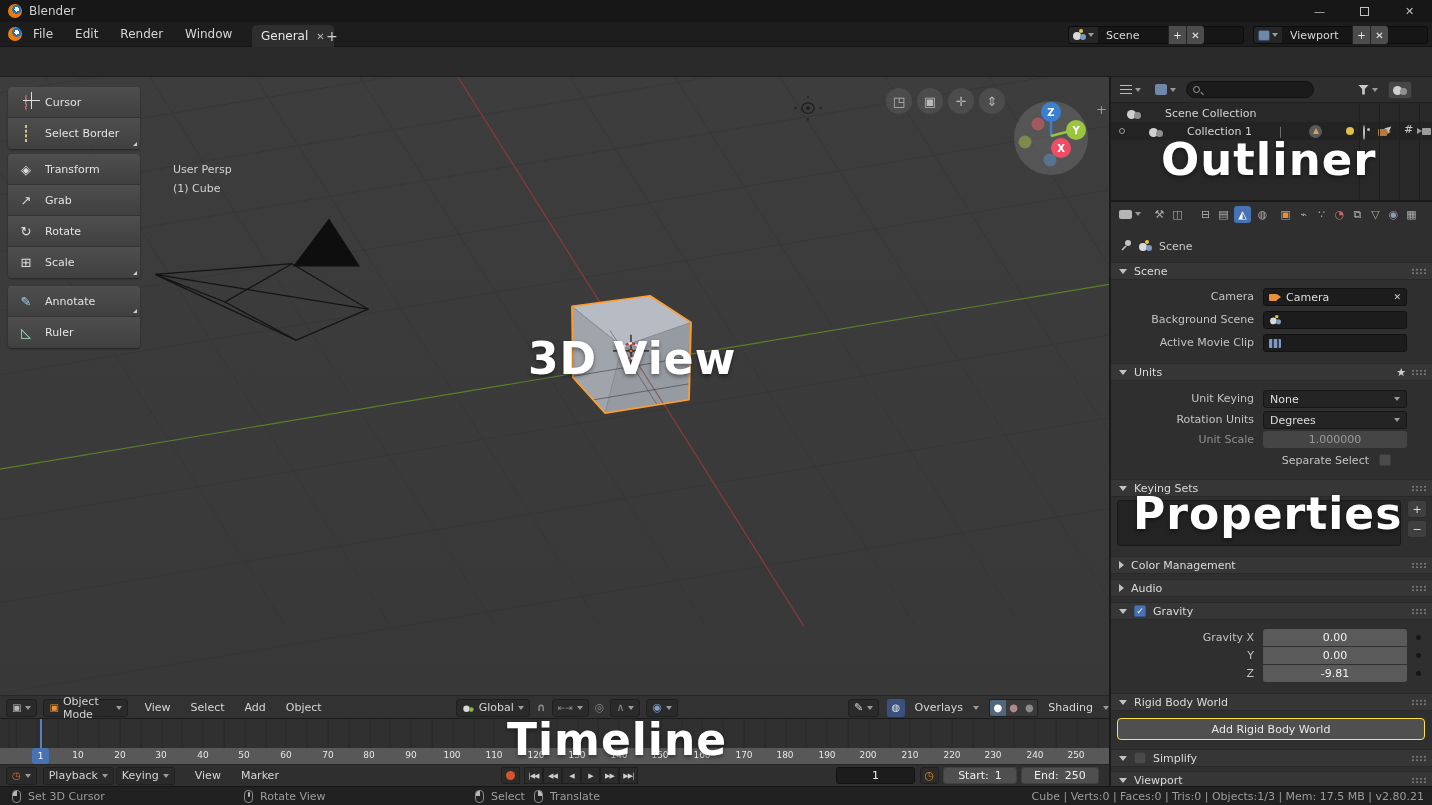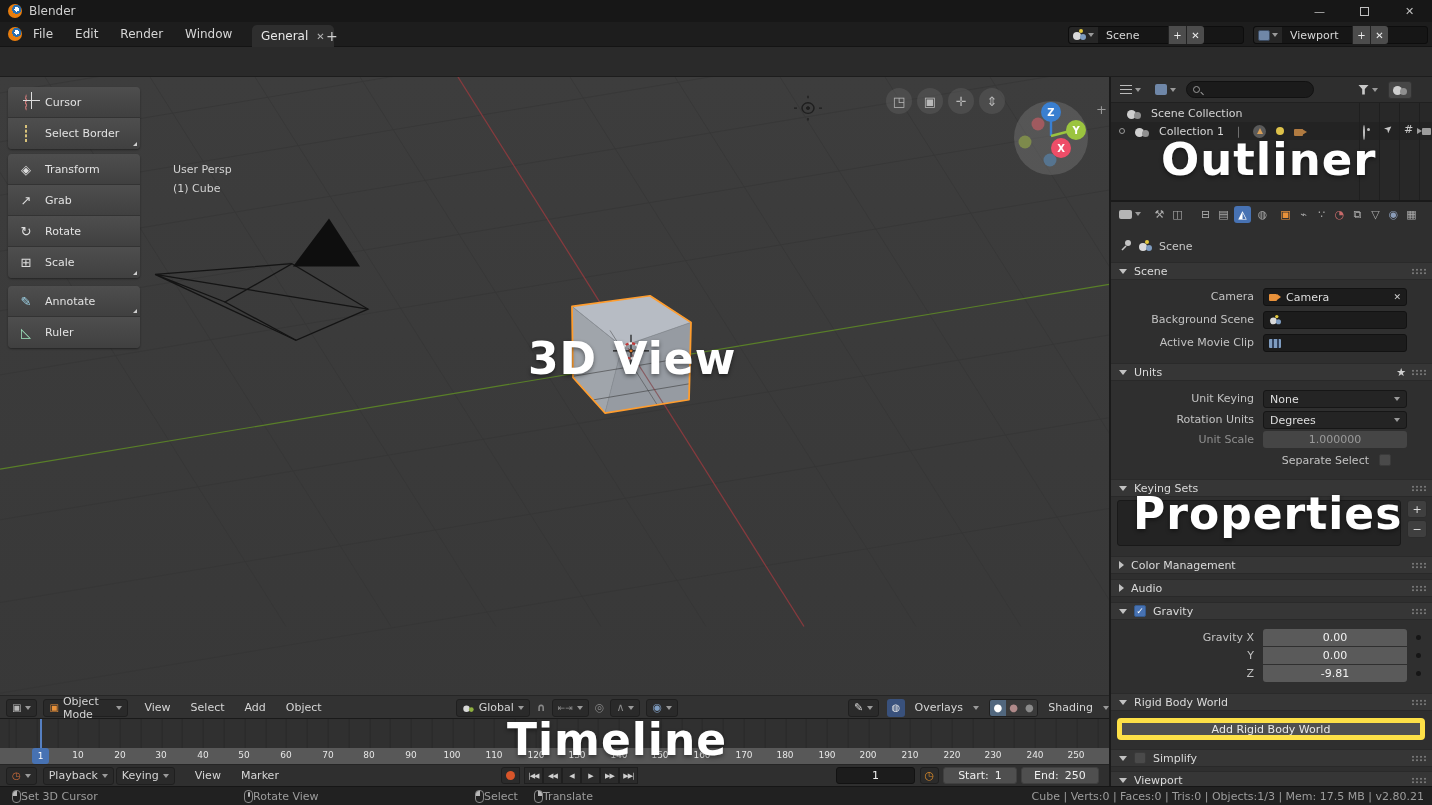--- a/index.html
+++ b/index.html
@@ -101,21 +101,21 @@
   .tree-ico { width:12px; height:10px; background:linear-gradient(#bbb 0 1.5px,transparent 1.5px 4px,#bbb 4px 5.5px,transparent 5.5px 8px,#bbb 8px 9.5px,transparent 9.5px); }
   .search-box { width:128px; height:17px; background:#1b1b1b; border:1px solid #111; border-radius:9px;
     display:flex; align-items:center; padding-left:6px; gap:4px; }
   .magnifier { width:7px; height:7px; border:1.4px solid #9a9a9a; border-radius:50%; position:relative; }
   .magnifier::after { content:""; position:absolute; left:5.5px; top:5.5px; width:4px; height:1.4px; background:#9a9a9a; transform:rotate(45deg); }
   .funnel { width:11px; height:10px; background:#c9c9c9; clip-path:polygon(0 0,100% 0,62% 46%,62% 100%,38% 100%,38% 46%); }
   .coll-ico { position:relative; width:14px; height:11px; display:inline-block; }
   .coll-ico i { position:absolute; border-radius:50%; }
   .coll-ico .c1 { left:0; top:2px; width:9px; height:9px; background:#cfcfcf; }
   .coll-ico .c2 { left:7px; top:4px; width:7px; height:7px; background:#8f8f8f; }
-  .ol-row { position:absolute; left:0; width:100%; height:18px; display:flex; align-items:center; gap:10px; color:#d4d4d4; }
+  .ol-row { position:absolute; left:0; width:100%; height:18px; display:flex; align-items:center; gap:24px; color:#d4d4d4; }
   .badge-cone { width:13px; height:13px; border-radius:50%; background:#5a5a5a; display:flex; align-items:center; justify-content:center; }
   .badge-cone b { width:0; height:0; border-left:3.5px solid transparent; border-right:3.5px solid transparent; border-bottom:6px solid #d8a05a; }
   .bulb { width:8px; height:8px; border-radius:50%; background:#ddc14a; }
   .cam-ico { position:relative; width:13px; height:9px; }
   .cam-ico::before { content:""; position:absolute; left:0; top:2px; width:9px; height:7px; background:#b07a40; border-radius:1px; }
   .cam-ico::after { content:""; position:absolute; right:0; top:2px; width:0; height:0; border-top:3.5px solid transparent; border-bottom:3.5px solid transparent; border-left:5px solid #b07a40; }
   .eye { width:12px; height:8px; border:1.2px solid #bdbdbd; border-radius:50%; position:relative; }
   .eye::after { content:""; position:absolute; left:3px; top:1.5px; width:3px; height:3px; border-radius:50%; background:#bdbdbd; }
   .col-line { position:absolute; top:26px; width:1px; height:97px; background:#1f1f1f; }
 
@@ -142,32 +142,32 @@
   .anim-dot { position:absolute; left:305px; width:5px; height:5px; border-radius:50%; background:#161616; }
   .checkbox { width:12px; height:12px; border-radius:2px; background:#4a4a4a; border:1px solid #3a3a3a; }
   .checkbox.on { background:#4772b3; border-color:#35movie5a8c; border-color:#355a8c; color:#fff; font-size:9px; display:flex; align-items:center; justify-content:center; }
   .cam-data-ico { position:relative; width:12px; height:9px; }
   .cam-data-ico::before { content:""; position:absolute; left:0; top:1px; width:8px; height:7px; background:#e8913a; border-radius:1px; }
   .cam-data-ico::after { content:""; position:absolute; right:0; top:1px; border-top:3.5px solid transparent; border-bottom:3.5px solid transparent; border-left:4px solid #e8913a; width:0; height:0; }
   .clip-ico { width:12px; height:9px; background:linear-gradient(90deg,#7e9cc0 0 3px,#30405a 3px 5px,#7e9cc0 5px 8px,#30405a 8px 10px,#7e9cc0 10px); border-radius:1px; }
   .listbox { position:absolute; left:6px; top:298px; width:284px; height:46px; background:#232323; border:1px solid #191919; border-radius:3px; }
   .pm-btn { position:absolute; left:296px; width:20px; height:18px; background:#3f3f3f; border:1px solid #2c2c2c; border-radius:3px;
     display:flex; align-items:center; justify-content:center; color:#ddd; }
-  .big-btn { position:absolute; left:6px; top:516px; width:308px; height:22px; background:#4f4f4f; border:5px solid #fde047;
+  .big-btn { position:absolute; left:6px; top:516px; width:308px; height:22px; background:#4f4f4f; border:1px solid #fde047;
     border-radius:4px; display:flex; align-items:center; justify-content:center; color:#e8e8e8; }
 
   
   .statusbar { position:absolute; left:0; top:786px; width:1432px; height:19px; background:#212121; border-top:1px solid #161616;
     color:#9c9c9c; }
   .mouse { position:relative; width:9px; height:13px; border:1px solid #8a8a8a; border-radius:4px; display:inline-block; }
   .mouse::before { content:""; position:absolute; background:#b8b8b8; }
   .mouse.lmb::before { left:0; top:0; width:4px; height:5px; border-radius:3px 0 0 0; }
   .mouse.mmb::before { left:3px; top:1px; width:2px; height:5px; border-radius:1px; }
   .mouse.rmb::before { right:0; top:0; width:4px; height:5px; border-radius:0 3px 0 0; }
-  .hint { position:absolute; top:3px; display:flex; align-items:center; gap:0;justify-content:flex-end; }
+  .hint { position:absolute; top:3px; display:flex; align-items:center; gap:7px;justify-content:flex-end; }
 
   
   .annot { position:absolute; color:#fff; font-weight:bold; font-size:44px; letter-spacing:1px;
     text-shadow:0 2px 4px rgba(0,0,0,.45); z-index:50; font-family:"DejaVu Sans",sans-serif; }
 
   .vline { position:absolute; background:#1a1a1a; }
 </style>
 </head>
 <body>
 

